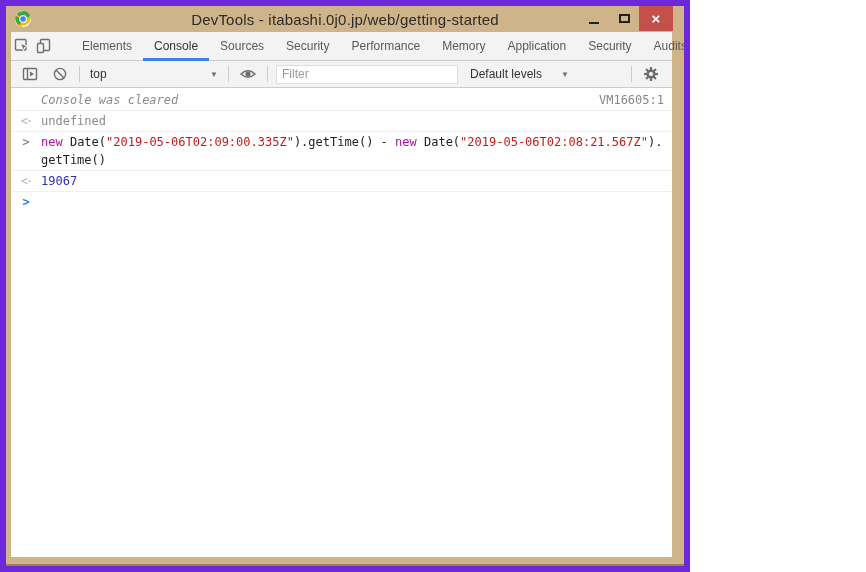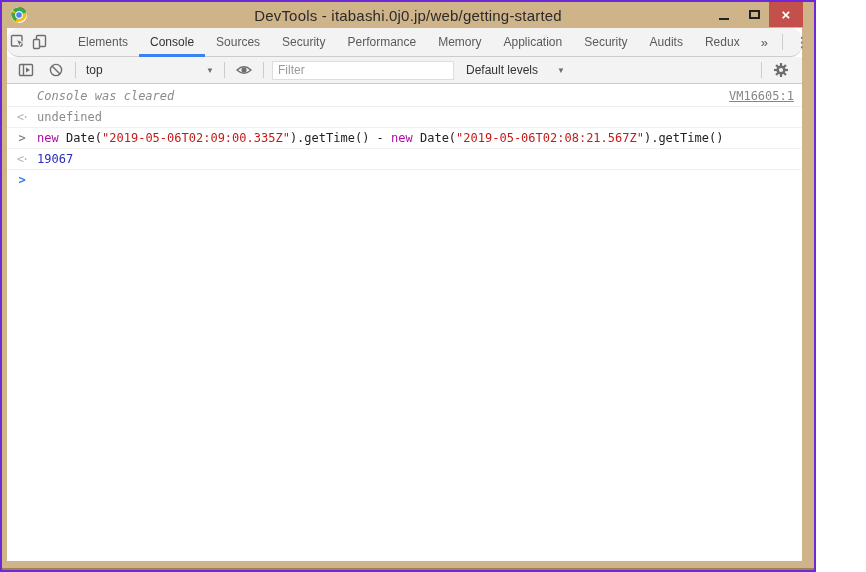--- a/index.html
+++ b/index.html
@@ -1,21 +1,21 @@
 <!DOCTYPE html>
 <html style="--tan: #cfb389; --close-red: #c4504b; --accent: #3b82f0; --kw: #b10da1; --str: #c41a16; --num: #2b2bc0; --prompt-blue: #3679f0;"><head>
 <meta charset="utf-8">
 <style>
   * { margin:0; padding:0; box-sizing:border-box; }
   html,body { width:866px; height:572px; font-family:"Liberation Sans", sans-serif; }
 
   .window {
-    position:relative; width:816px; height:572px;
+    position:relative; width:690px; height:572px;
     background: var(--tan, #cfb389);
-    border:2px solid #6d28d9;
+    border:6px solid #6d28d9;
     overflow:hidden;
   }
   .window-bottom-edge{
     position:absolute; left:0; right:0; bottom:0; height:2px; background:#9b8256;
   }
 
   
   .titlebar{
     position:absolute; top:0; left:0; right:0; height:26px;
     display:flex; align-items:center;
@@ -37,21 +37,21 @@
 
   
   .frame{
     position:absolute; top:26px; left:5px; right:12px; bottom:9px;
     background:#fff; display:flex; flex-direction:column;
   }
 
   
   .tabbar{
     height:29px; background:#f3f3f3; border-bottom:1px solid #ccc;
-    display:flex; align-items:center; flex-shrink:0;border-radius:12px;
+    display:flex; align-items:center; flex-shrink:0;
   }
   .icon-btn{
     width:26px; height:24px; display:flex; align-items:center; justify-content:center;
     margin:0 2px; cursor:pointer;
   }
   .vsep{ width:1px; height:16px; background:#ccc; margin:0 4px; }
   .tab-list{ display:flex; height:29px; align-items:stretch; margin-left:8px; }
   .tab{
     padding:0 11px; display:flex; align-items:center; font-size:12px; color:#5a5a5a;
     border-bottom:3px solid transparent; border-top:3px solid transparent; cursor:pointer;
@@ -95,21 +95,21 @@
   .gutter{
     width:30px; flex-shrink:0; text-align:center; user-select:none;
   }
   .gutter.cmd{ color:#77797c; }
   .gutter.res{ color:#b6b6b6; letter-spacing:-2px; }
   .gutter.prompt{ color:var(--prompt-blue,#3679f0); font-weight:bold; }
   .msg{ flex:1; word-break:break-all; color:#303942; }
   .msg.info-text{ color:#8b8b8b; font-style:italic; }
   .msg.undef{ color:#8b8b8b; }
   .msg.num{ color:var(--num,#2b2bc0); }
-  .src-link{ color:#878787; text-decoration:underline; margin-left:12px; white-space:nowrap; cursor:pointer; }
+  .src-link{ color:#878787; margin-left:12px; white-space:nowrap; cursor:pointer; }
   .row.prompt-row{ border-bottom:none; }
   .tok-keyword{ color:var(--kw,#b10da1); }
   .tok-string{ color:var(--str,#c41a16); }
   .tok-plain{ color:#232323; }
 
   svg .st{ stroke:#6e6e6e; fill:none; stroke-width:1.4; }
   svg .fl{ fill:#6e6e6e; }
 </style>
 </head>
 <body>

